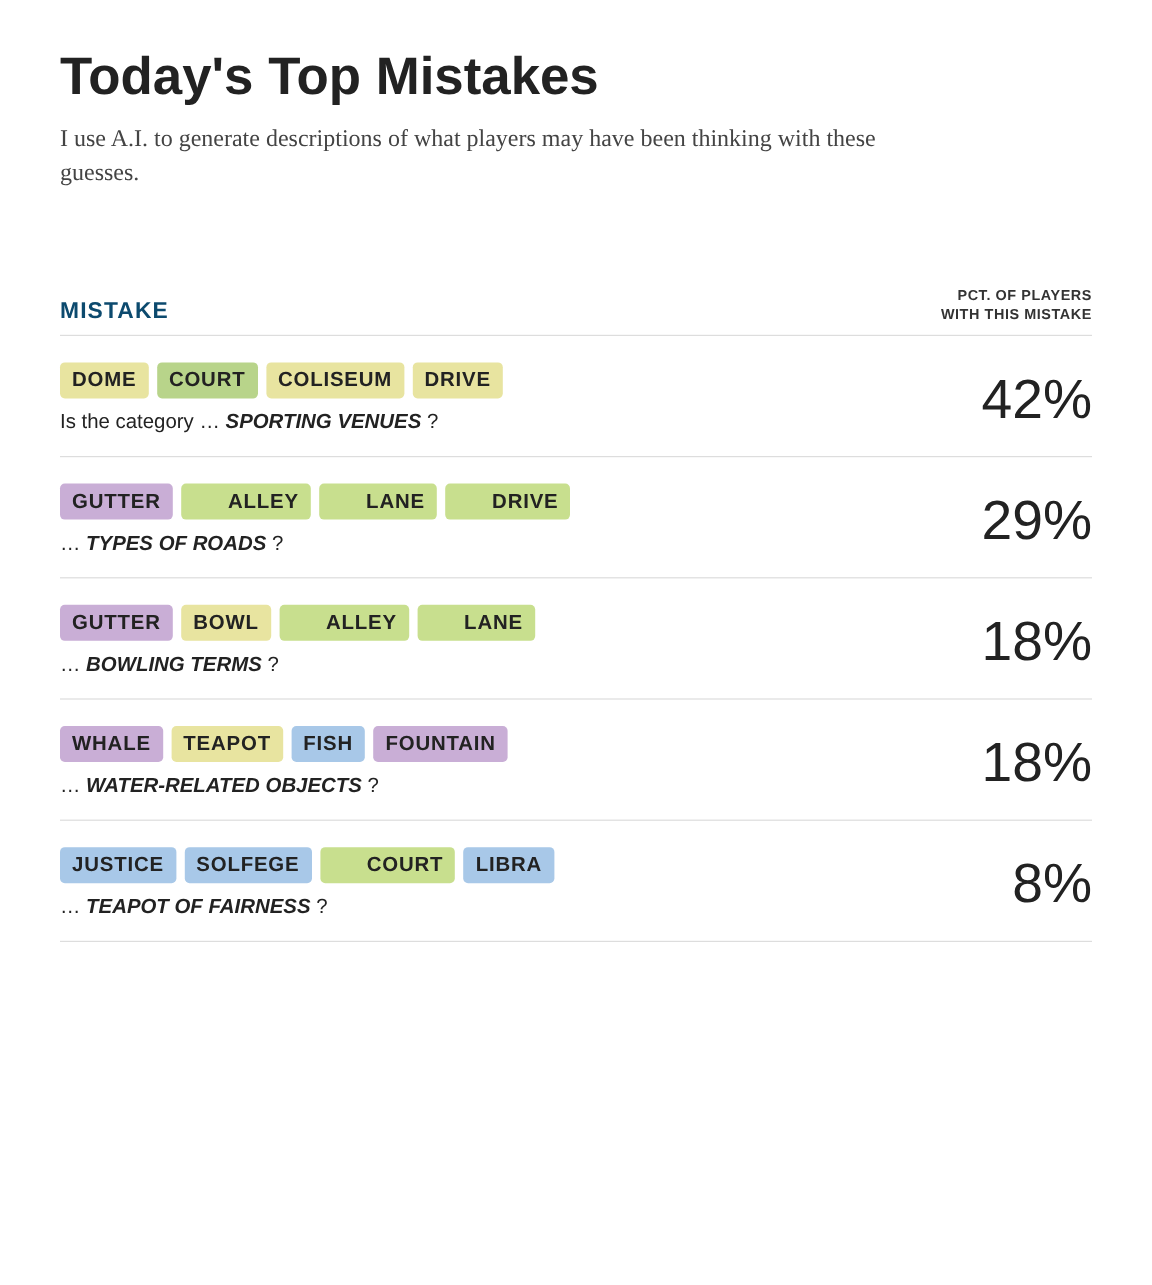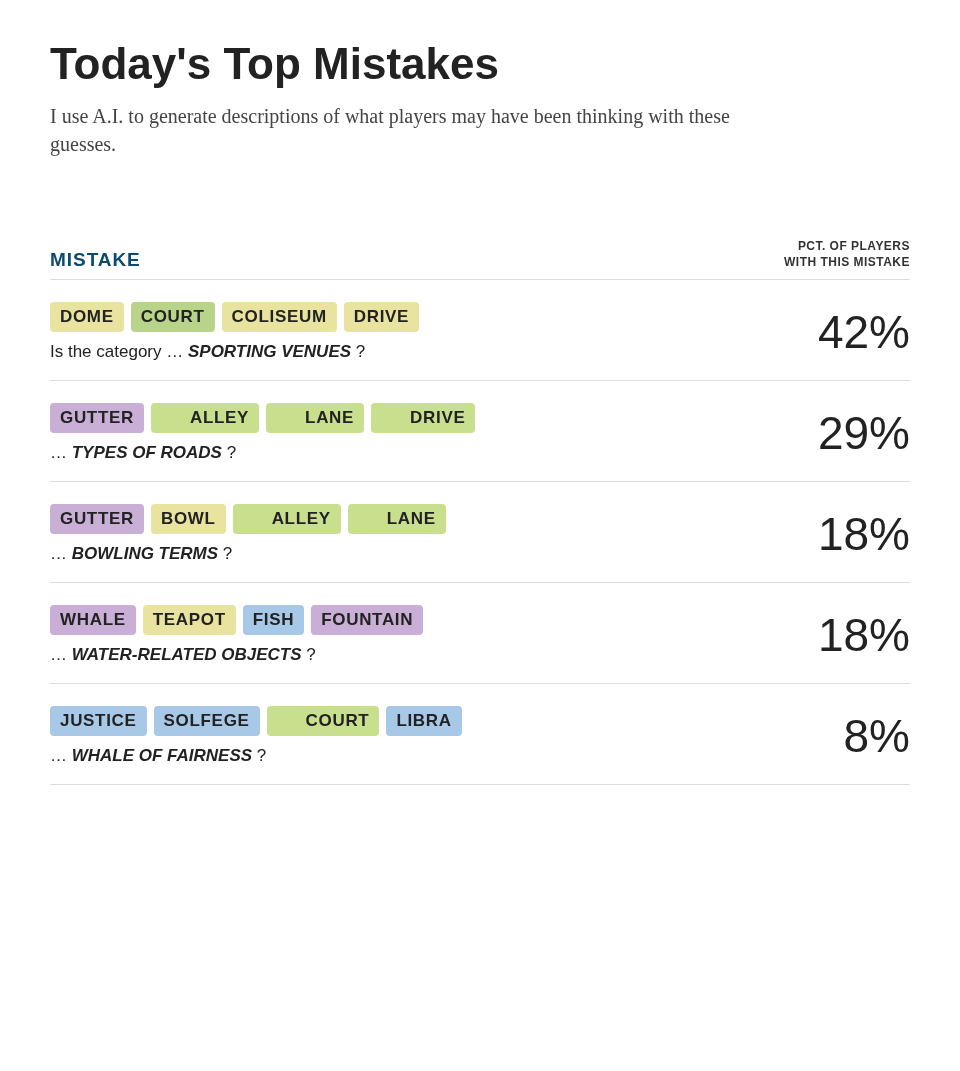--- a/index.html
+++ b/index.html
@@ -160,17 +160,17 @@
       <div class="pct-value">18%</div>
     </div>
     <div class="mistake-row">
       <div class="mistake-content">
         <div class="word-pills">
           <span class="pill pill-blue">JUSTICE</span>
           <span class="pill pill-blue">SOLFEGE</span>
           <span class="pill pill-light-green">COURT</span>
           <span class="pill pill-blue">LIBRA</span>
         </div>
-        <div class="category-text">… <span class="category-name">WHALE OF FAIRNESS</span> ?</div>
+        <div class="category-text">… <span class="category-name">TEAPOT OF FAIRNESS</span> ?</div>
       </div>
       <div class="pct-value">8%</div>
     </div>
   </div>
 
 </body></html>

